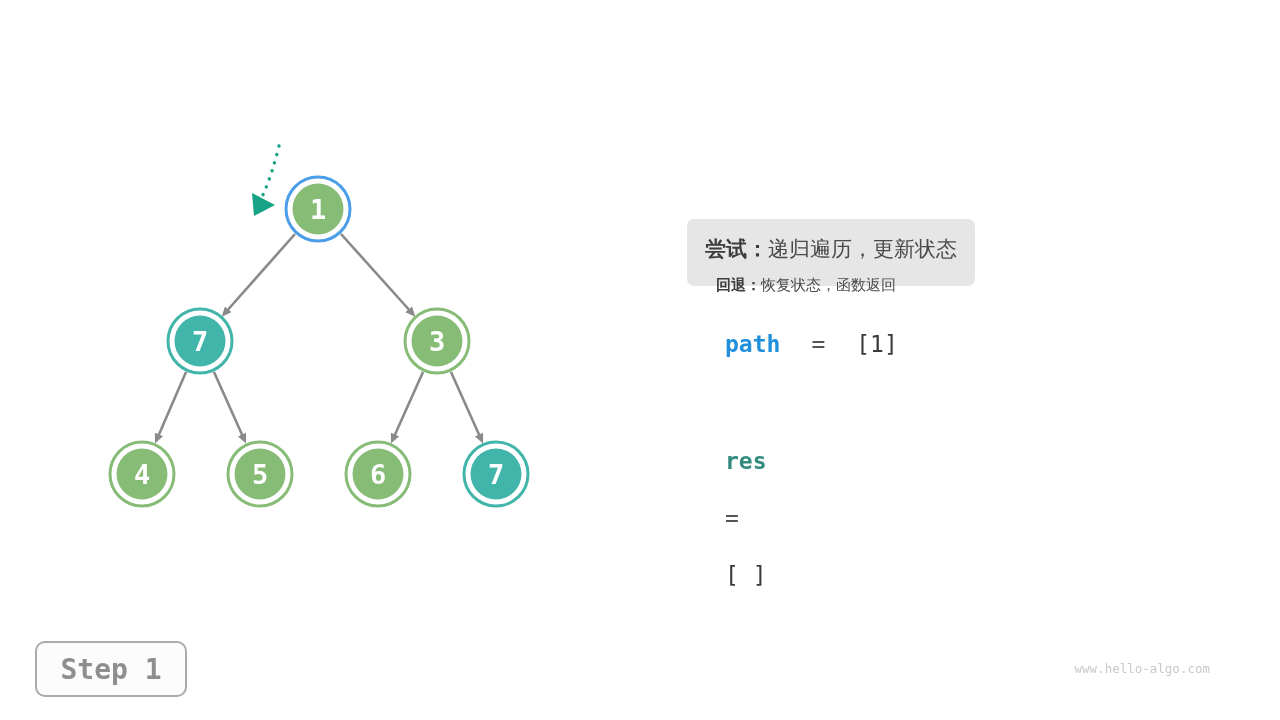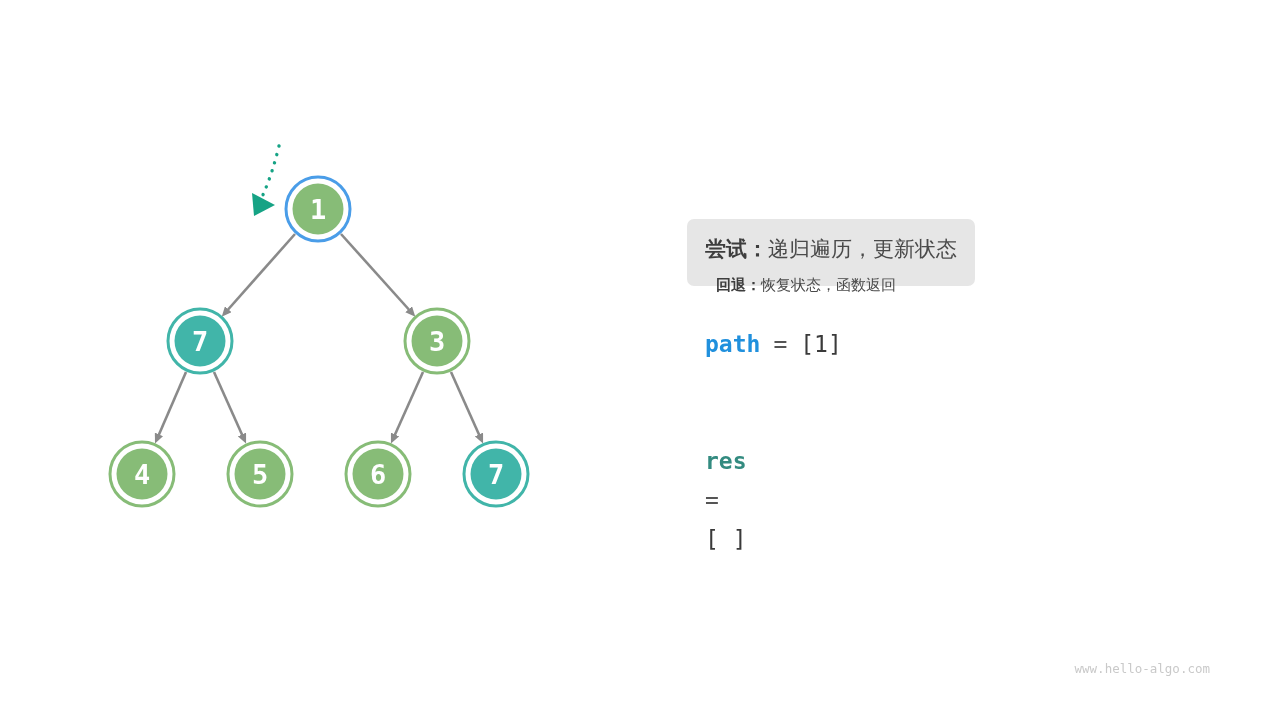--- a/index.html
+++ b/index.html
@@ -27,22 +27,22 @@
   .node-label{fill:var(--node-text);font:700 27px "DejaVu Sans Mono","Liberation Mono",monospace;
               text-anchor:middle;}
 
   .panel-line{position:absolute;white-space:nowrap;}
   .try-line{left:687px;top:219px;height:51px;line-height:44px;padding:8px 18px;
             background:var(--highlight-bg);border-radius:7px;font-size:21px;}
   .back-line{left:705px;top:272px;height:26px;line-height:26px;font-size:15px;margin-left:11px;}
   .cjk-label{font-weight:700;color:var(--text-dark);}
   .cjk-body{font-weight:400;color:var(--text-body);}
 
-  .code-line{display:flex;align-items:baseline;gap:13px;
-             font-family:"DejaVu Sans Mono","Liberation Mono",monospace;font-size:23px;}
+  .code-line{display:flex;align-items:baseline;gap:31px;
+             font-family:"DejaVu Sans Mono","Liberation Mono",monospace;font-size:23px;margin-left:20px;}
   .path-line{left:705px;top:331px;}
   .res-line{left:705px;top:448px;flex-direction:column;}
   .var-name{font-weight:700;}
   .path-line .var-name{color:var(--path-color);}
   .res-line .var-name{color:var(--res-color);}
   .eq{color:#555555;}
   .val{color:#3a3a3a;}
 
   .step-badge{position:absolute;left:35px;top:641px;width:148px;height:52px;
               border:2px solid var(--step-border);border-radius:10px;background:#fcfcfc;
@@ -124,16 +124,19 @@
       <span class="eq">=</span>
       <span class="val">[1]</span>
     </div>
     <div class="panel-line code-line res-line">
       <span class="var-name">res</span>
       <span class="eq">=</span>
       <span class="val">[ ]</span>
     </div>
   </div>
 
+  <div class="step-badge">
+    <span>Step 1</span>
+  </div>
 
   <div class="watermark">www.hello-algo.com</div>
 
 </div>
 
 </body></html>

